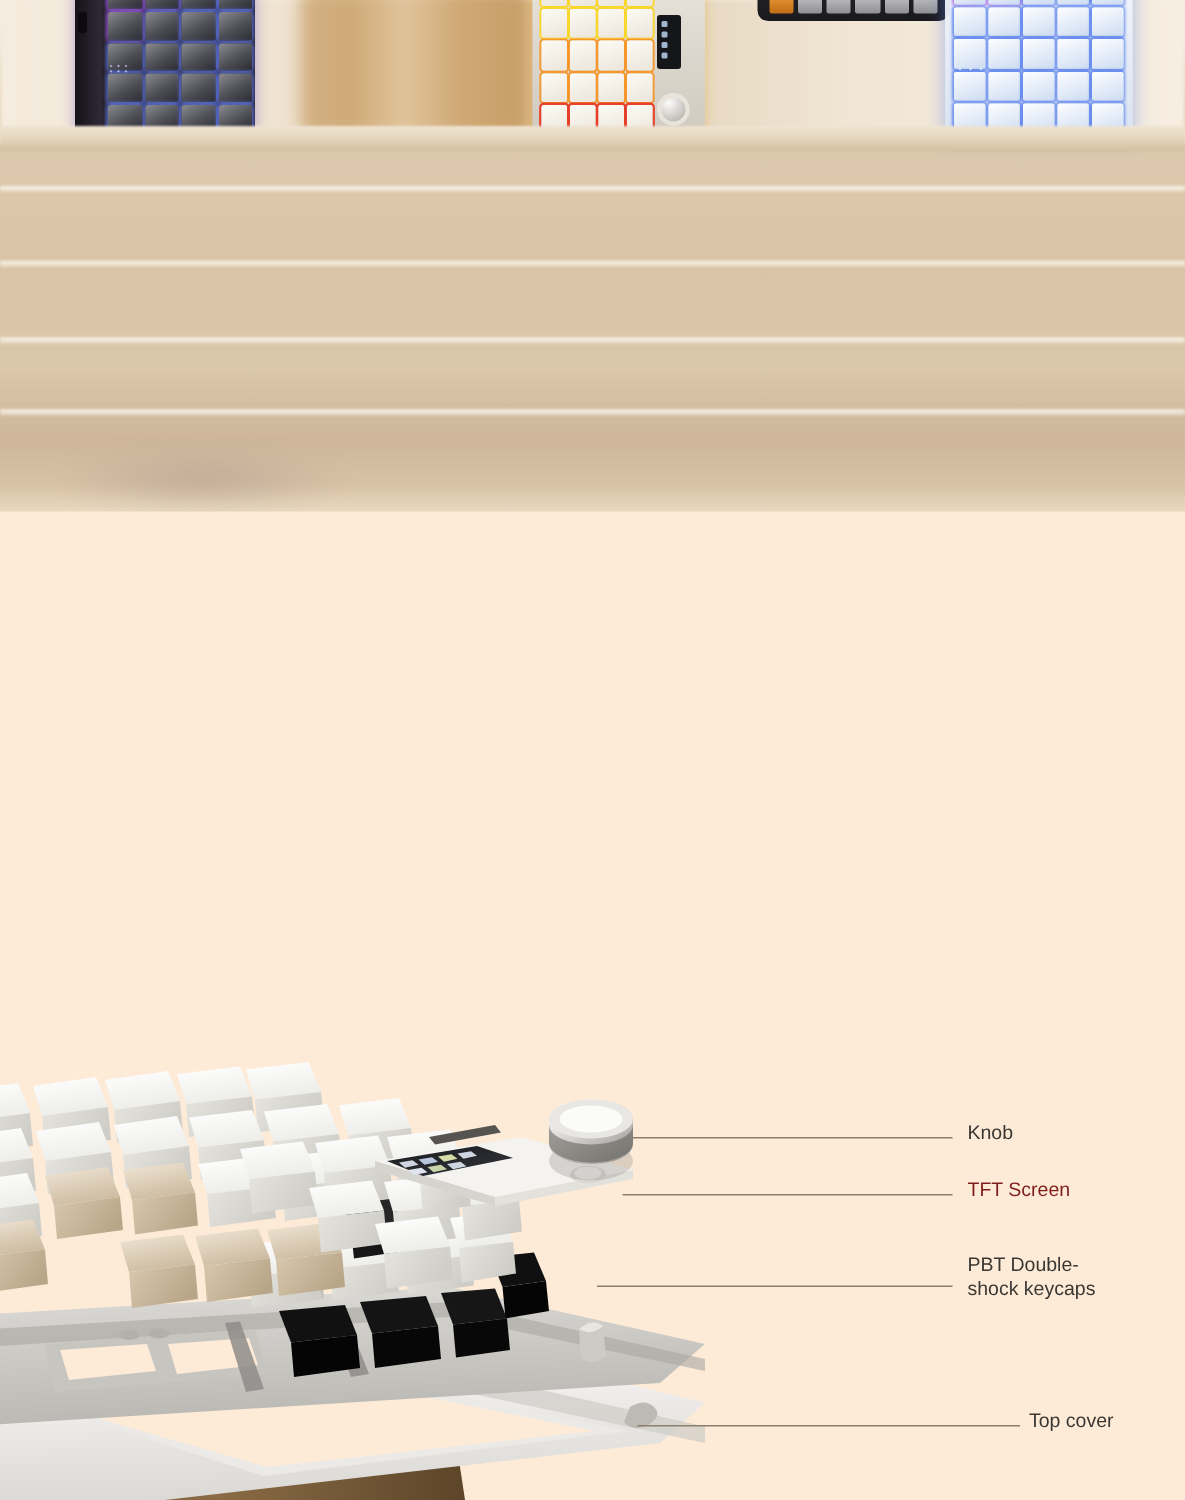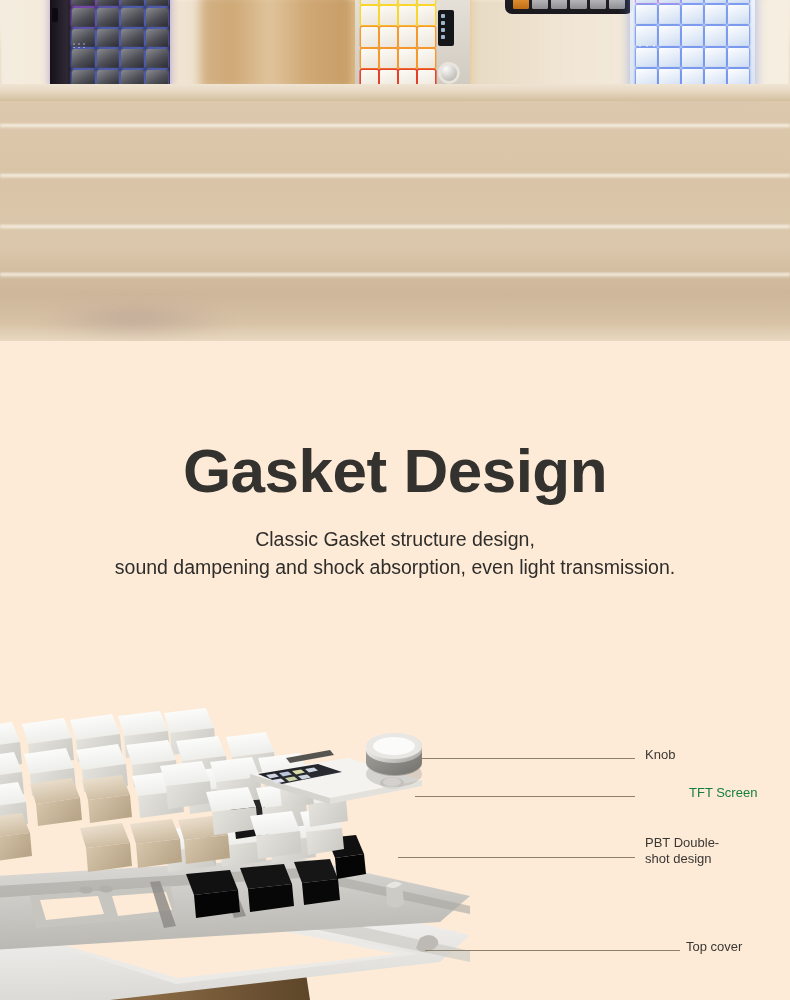--- a/index.html
+++ b/index.html
@@ -397,25 +397,20 @@
     </div>
 
     <div class="shelf-ledge"></div>
     <div class="seam" style="top:124px"></div>
     <div class="seam" style="top:174px"></div>
     <div class="seam" style="top:225px"></div>
     <div class="seam" style="top:273px"></div>
     <div class="smudge"></div>
   </div>
 
-  <div id="headings">
-    <h1 id="title" style="color: rgb(52, 50, 46);">Gasket Design</h1>
-    <p id="subtitle" style="color: rgb(47, 45, 42);">Classic Gasket structure design,
-sound dampening and shock absorption, even light transmission.</p>
-  </div>
 
   <div id="diagram">
     <svg width="790" height="300" viewBox="0 0 790 300" xmlns="http://www.w3.org/2000/svg">
       <defs>
         <linearGradient id="capTop" x1="0" y1="0" x2="0.3" y2="1">
           <stop offset="0" stop-color="#ffffff"></stop>
           <stop offset="1" stop-color="#ededea"></stop>
         </linearGradient>
         <linearGradient id="capSide" x1="0" y1="0" x2="1" y2="0.4">
           <stop offset="0" stop-color="#e6e4df"></stop>
@@ -716,23 +711,23 @@
         <path d="M366,50 a28,13 0 0 0 56,0 l0,12 a28,13 0 0 1 -56,0 Z" fill="#5e5c58" opacity="0.55"></path>
       </g>
     </svg>
   </div>
 
   <div id="callouts">
     <div class="callout-line" style="left: 420px; top: 758px; width: 215px; border-top-color: rgb(141, 127, 110);"></div>
     <div class="callout-label" style="left: 645px; top: 747px; color: rgb(58, 55, 51);">Knob</div>
 
     <div class="callout-line" style="left: 415px; top: 796px; width: 220px; border-top-color: rgb(141, 127, 110);"></div>
-    <div class="callout-label" style="left: 645px; top: 785px; color: #15803d; margin-left: 44px;">TFT Screen</div>
+    <div class="callout-label" style="left: 645px; top: 785px; color: #7f1d1d;">TFT Screen</div>
 
     <div class="callout-line" style="left: 398px; top: 857px; width: 237px; border-top-color: rgb(141, 127, 110);"></div>
     <div class="callout-label" style="left: 645px; top: 835px; color: rgb(58, 55, 51);">PBT Double-
-shot design</div>
+shock keycaps</div>
 
     <div class="callout-line" style="left: 425px; top: 950px; width: 255px; border-top-color: rgb(141, 127, 110);"></div>
     <div class="callout-label" style="left: 686px; top: 939px; color: rgb(58, 55, 51);">Top cover</div>
   </div>
 
 </div>
 
 </body></html>

